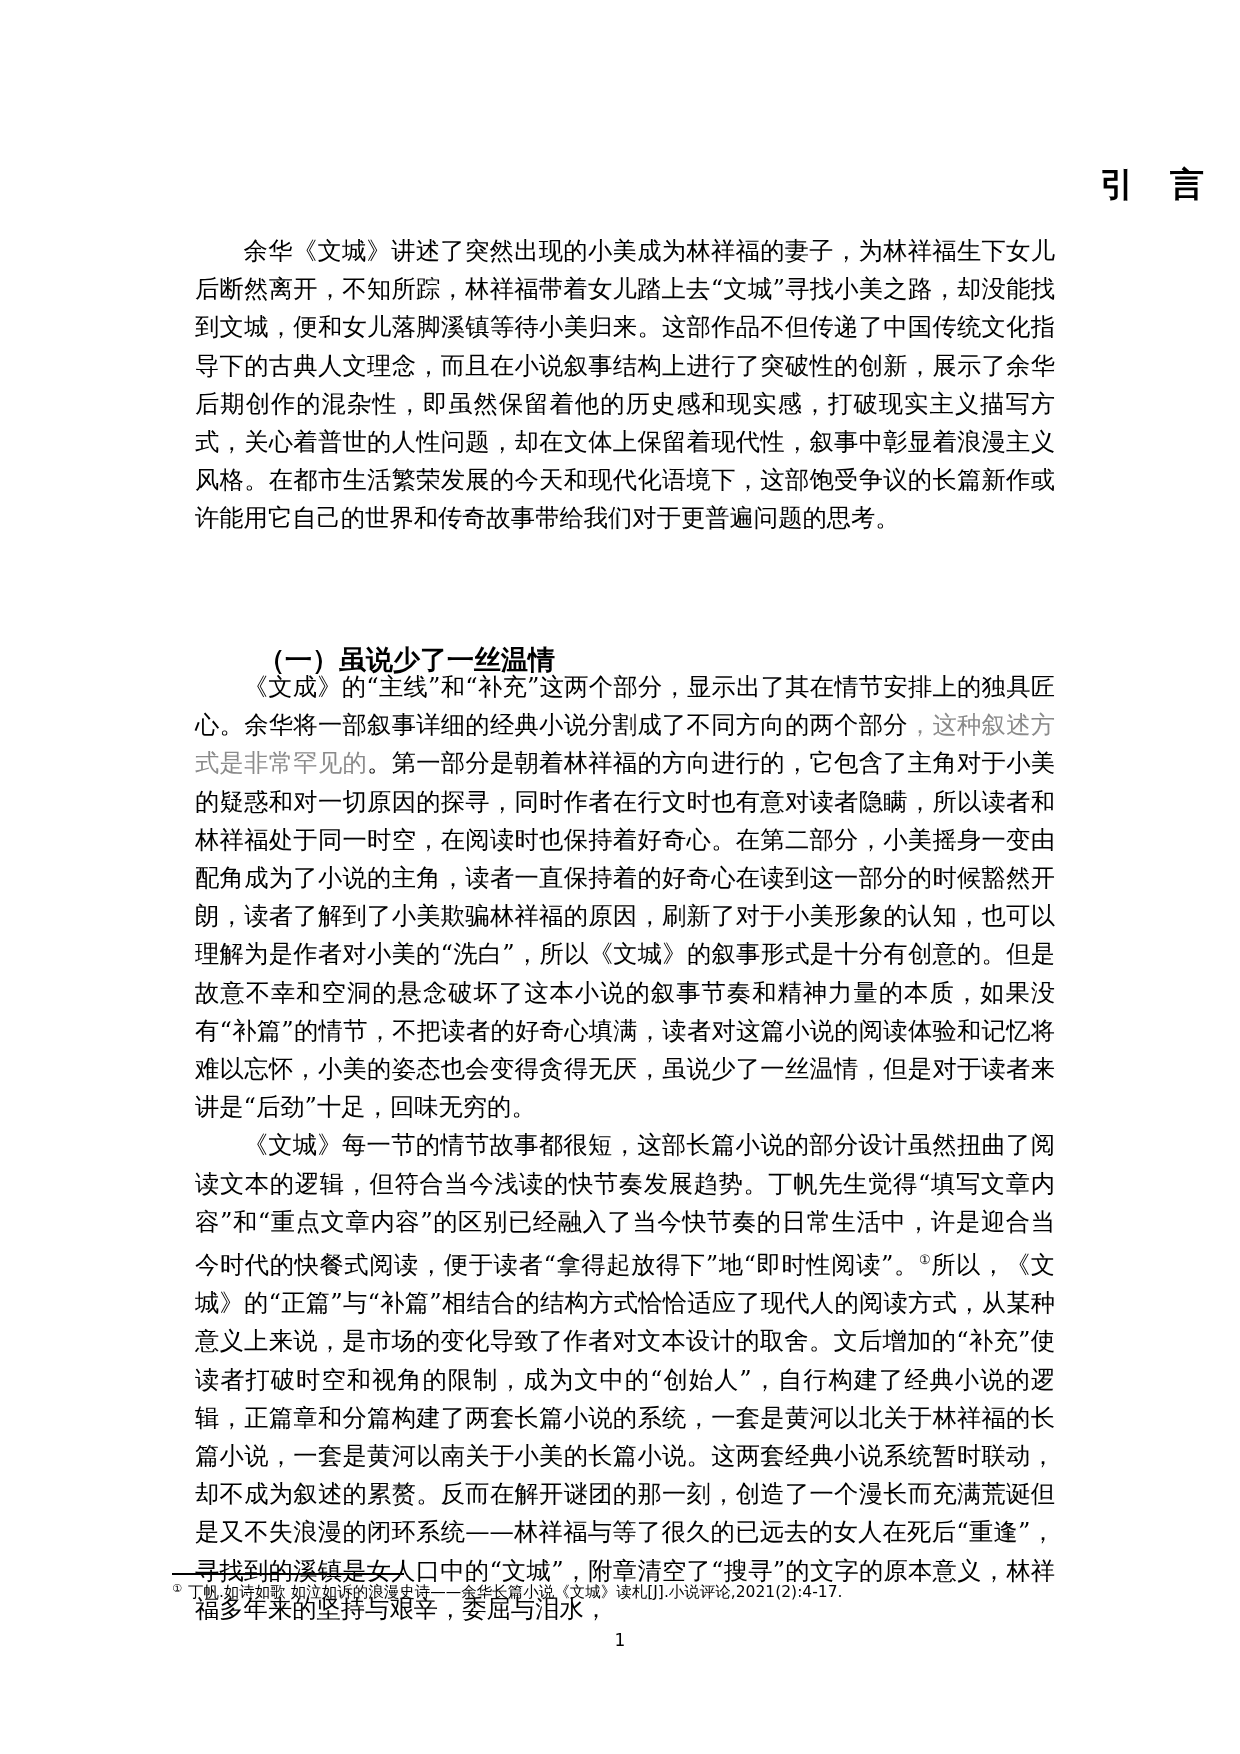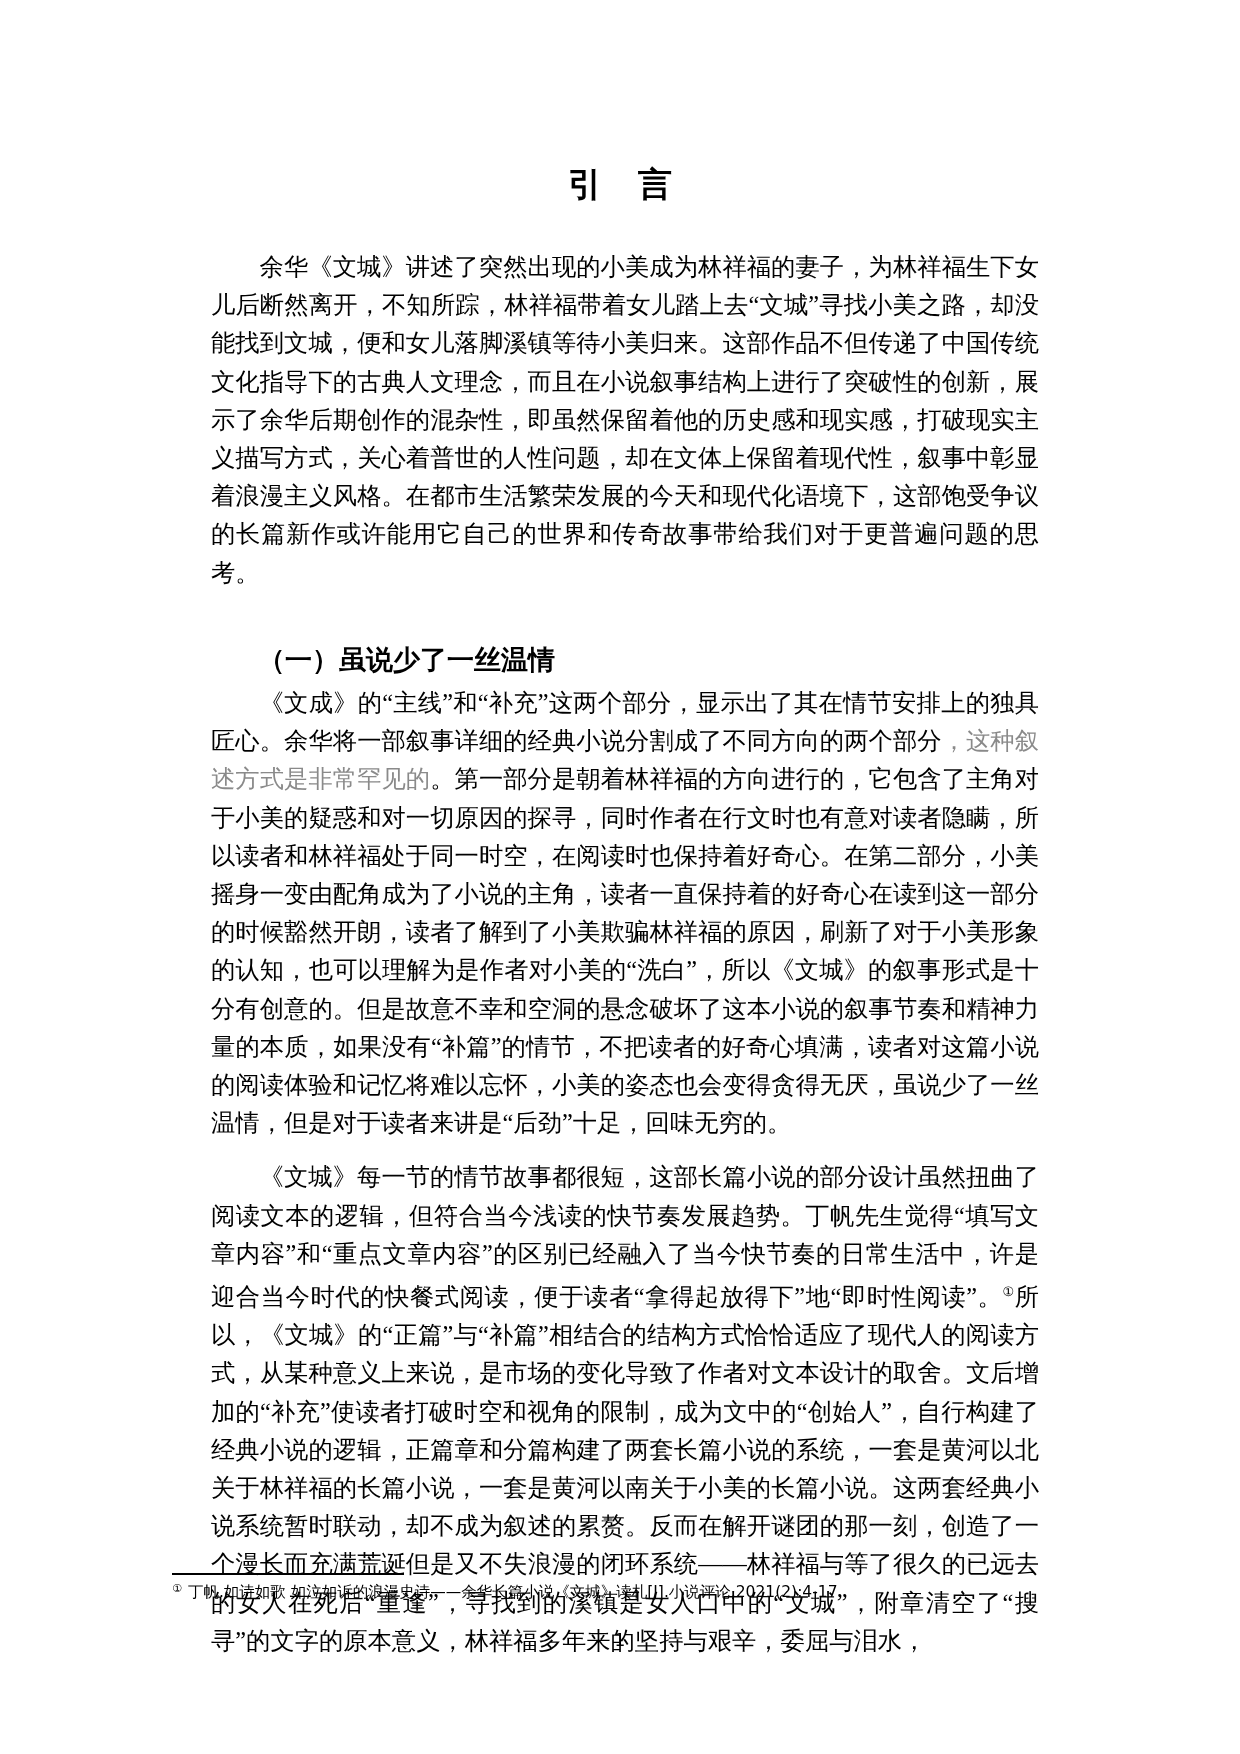--- a/index.html
+++ b/index.html
@@ -1,26 +1,26 @@
 <!DOCTYPE html>
 <html><head>
 <meta charset="utf-8">
 <style>
   html, body { margin: 0; padding: 0; background: #ffffff; }
   body { width: 1240px; height: 1754px; position: relative; overflow: hidden;
          font-family: "DejaVu Serif", "Liberation Serif", serif; color: #000; }
   .page { position: absolute; left: 0; top: 0; width: 1240px; height: 1754px; background: #fff; }
   .title { position: absolute; left: 0; width: 1240px; text-align: center;
            font-family: "DejaVu Sans", sans-serif; font-weight: bold; }
-  .t-intro { top: 162px; font-size: 34px; letter-spacing: 36px; padding-left: 36px; box-sizing: border-box; }
+  .t-intro { top: 162px; font-size: 34px; letter-spacing: 36px; padding-left: 36px; box-sizing: border-box; text-align: right; }
   .t-ch1 { top: 560px; font-size: 30px; }
   .t-sec1 { position: absolute; left: 258px; top: 642px; font-size: 27px;
             font-family: "DejaVu Sans", sans-serif; font-weight: bold; }
   .body-block { position: absolute; left: 195px; width: 860px; font-size: 24.3px; line-height: 38.2px; }
-  .para { margin: 16px; text-indent: 2em; text-align: justify; text-align-last: left; font-family: Liberation Serif, serif; }
+  .para { margin: 0; text-indent: 2em; text-align: justify; text-align-last: left; }
   .gray { color: #8a8a8a; }
   .b-intro { top: 232px; }
   .b-sec1 { top: 668px; }
   .fn-rule { position: absolute; left: 172px; top: 1573px; width: 232px; height: 1.5px; background: #000; }
   .footnote { position: absolute; left: 172px; top: 1582px; font-size: 15.5px;
               font-family: "DejaVu Sans", sans-serif; white-space: nowrap; }
   .fn-mark { font-size: 11px; vertical-align: 5px; margin-right: 6px; }
   .sup { font-size: 13px; vertical-align: 9px; }
   .pagenum { position: absolute; left: 0; width: 1240px; top: 1630px; text-align: center;
              font-size: 17px; font-family: "DejaVu Sans", sans-serif; }

